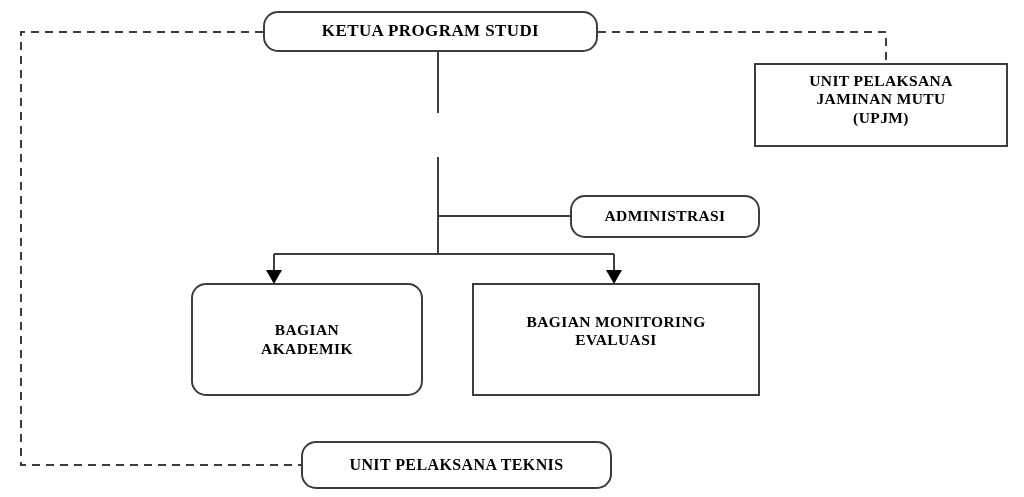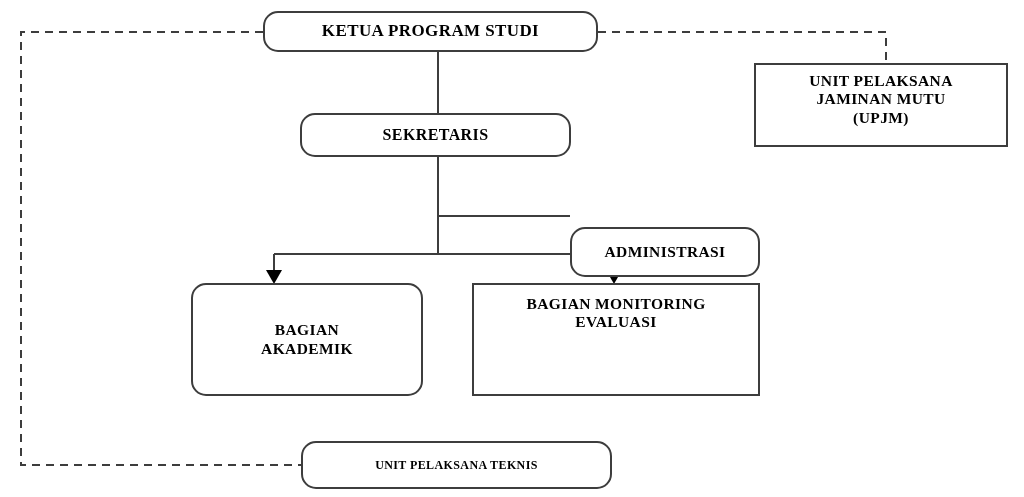--- a/index.html
+++ b/index.html
@@ -52,36 +52,35 @@
   #node-upjm {
     left: 754px; top: 63px; width: 254px; height: 84px;
     font-size: 15.5px;
     padding-top: 7px;
   }
   #node-sekretaris {
     left: 300px; top: 113px; width: 271px; height: 44px;
     font-size: 16px;
   }
   #node-administrasi {
-    left: 570px; top: 195px; width: 190px; height: 50px;
+    left: 570px; top: 195px; width: 190px; height: 43px;
     font-size: 15.5px;
-    margin-top: 32px;
   }
   #node-akademik {
     left: 191px; top: 283px; width: 232px; height: 113px;
     font-size: 15.5px;
   }
   #node-monev {
     left: 472px; top: 283px; width: 288px; height: 113px;
     font-size: 15.5px;
-    padding-top: 10px;
+    padding-top: 28px;
   }
   #node-upt {
     left: 301px; top: 441px; width: 311px; height: 48px;
-    font-size: 12px;
+    font-size: 16px;
   }
 </style>
 </head>
 <body>
 
 <div id="canvas">
 
   <svg id="wires" viewBox="0 0 1024 497" width="1024" height="497" xmlns="http://www.w3.org/2000/svg">
 
     <path d="M 438 52 L 438 113" stroke="#3d3d3d" stroke-width="2" fill="none"></path>
@@ -106,23 +105,20 @@
   <div class="node v-center" id="node-ketua">
     <span class="label">KETUA PROGRAM STUDI</span>
   </div>
 
   <div class="node v-top" id="node-upjm">
     <span class="label">UNIT PELAKSANA
 JAMINAN MUTU
 (UPJM)</span>
   </div>
 
-  <div class="node v-center" id="node-sekretaris">
-    <span class="label">SEKRETARIS</span>
-  </div>
 
   <div class="node v-center" id="node-administrasi">
     <span class="label">ADMINISTRASI</span>
   </div>
 
   <div class="node v-center" id="node-akademik">
     <span class="label">BAGIAN
 AKADEMIK</span>
   </div>
 

